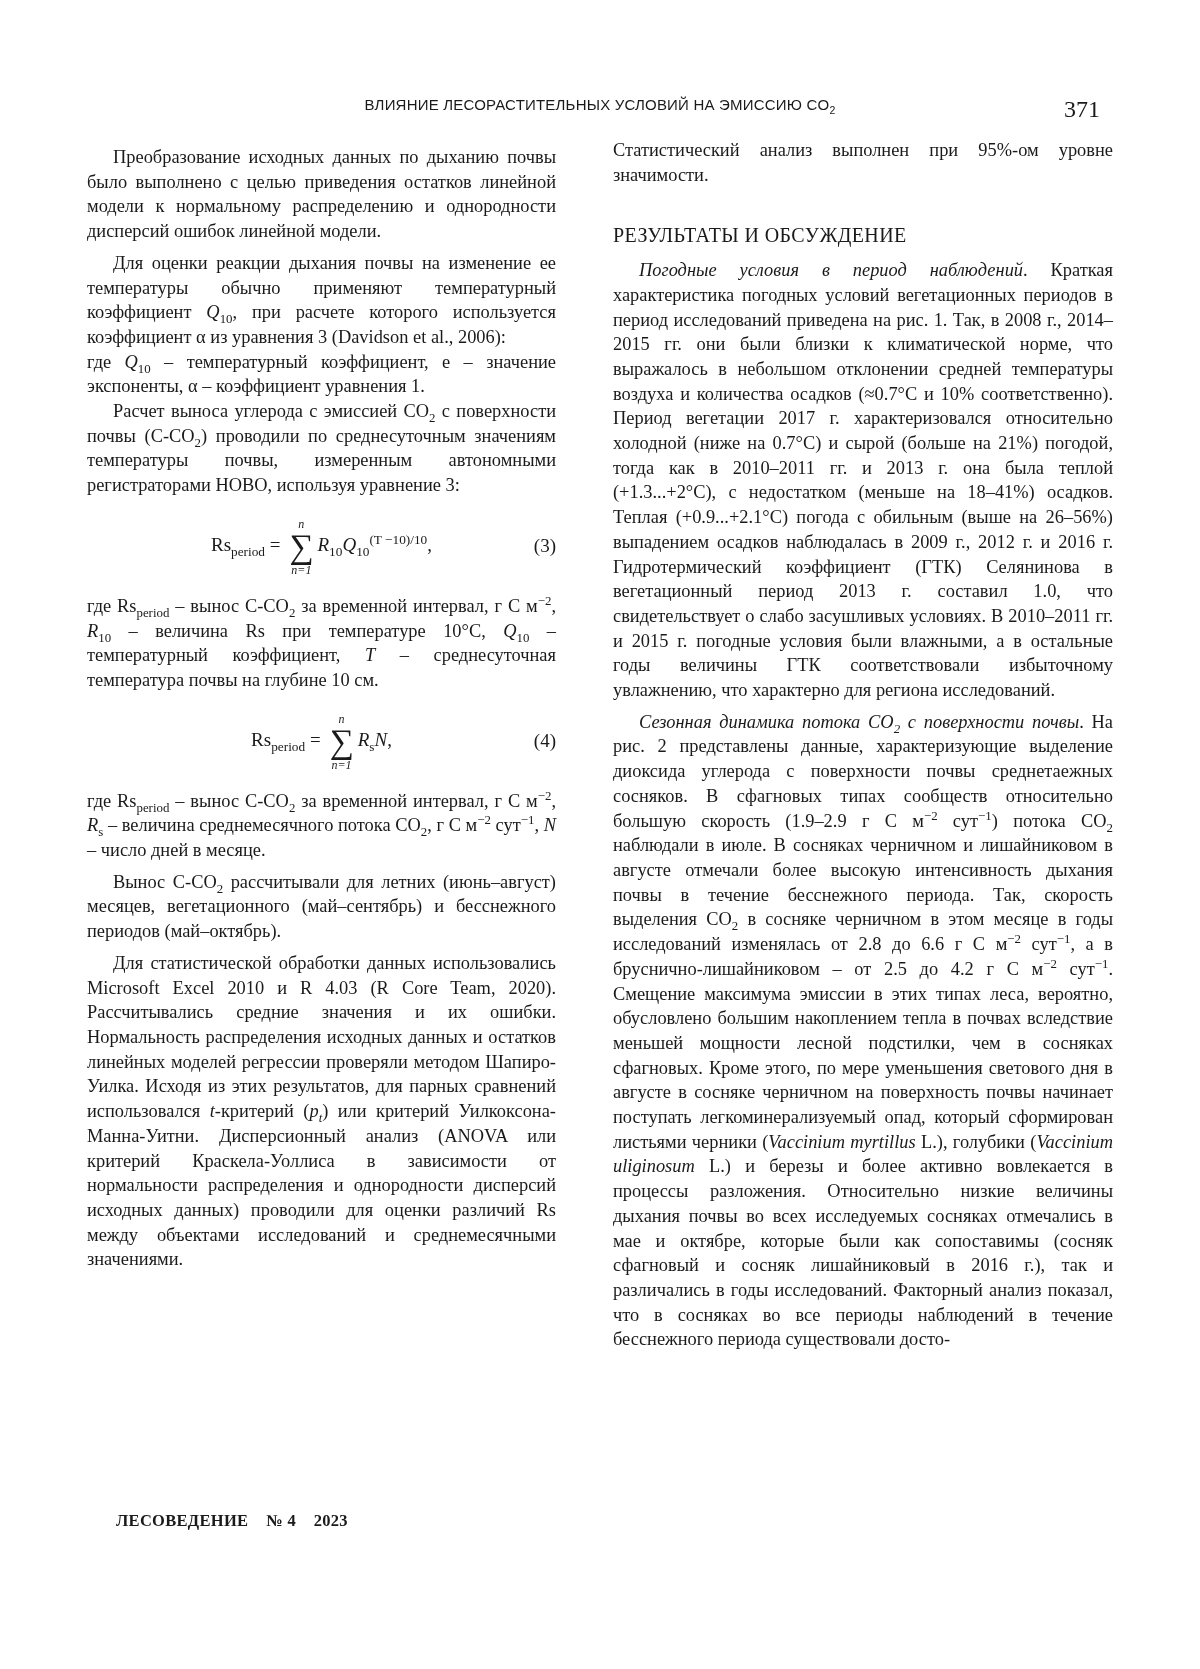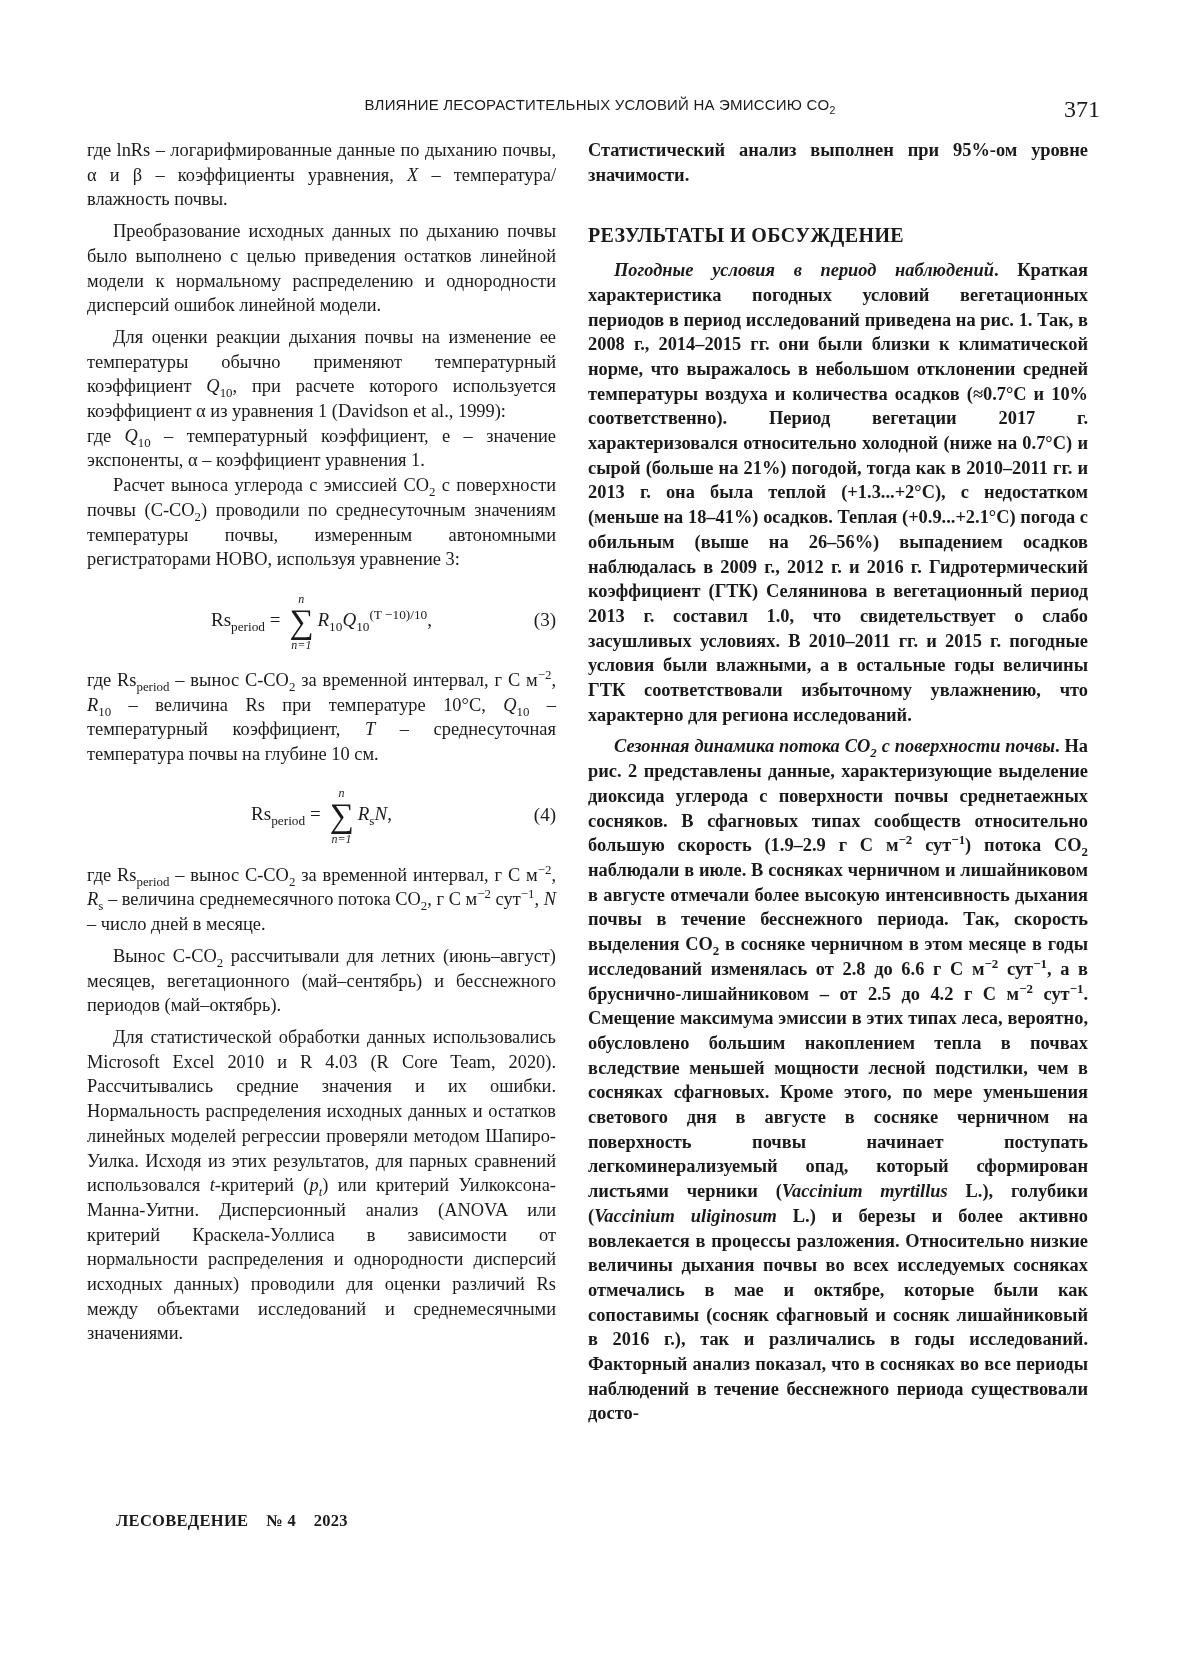--- a/index.html
+++ b/index.html
@@ -15,21 +15,21 @@
   }
   .page-number {
     position: absolute; top: 96px; left: 1064px; font-size: 24px;
   }
   .col {
     position: absolute; top: 138px;
     font-size: 18.4px; line-height: 24.7px;
     text-align: justify; hyphens: manual;
   }
   .col.left { left: 87px; width: 469px; }
-  .col.right { left: 588px; width: 500px; font-weight: bold; }
+  .col.right { left: 613px; width: 500px; }
   .col p { margin: 0; }
   .col p.indent { text-indent: 26px; }
   .col p.gap { margin-top: 7px; }
   sub, sup { font-size: 70%; line-height: 0; }
   .eq {
     position: relative; text-align: center; height: 48px; line-height: 48px;
     font-size: 19px;
   }
   .eq.tall { height: 96px; line-height: 96px; }
   .eq .eq-num { position: absolute; right: 0; top: 0; }
@@ -51,23 +51,22 @@
   i { font-style: italic; }
 </style>
 </head>
 <body>
 
 <div class="running-head"><span>ВЛИЯНИЕ ЛЕСОРАСТИТЕЛЬНЫХ УСЛОВИЙ НА ЭМИССИЮ CO</span><sub>2</sub></div>
 <div class="page-number">371</div>
 
 <div class="col left">
   <div>
-      <p><span>где lnRs – логарифмированные данные по дыханию почвы, α и β – коэффициенты уравнения, </span><span style="font-style: italic;">X</span><span> – температура/влажность почвы.</span></p>
       <p class="indent gap"><span>Преобразование исходных данных по дыханию почвы было выполнено с целью приведения остатков линейной модели к нормальному распределению и однородности дисперсий ошибок линейной модели.</span></p>
-      <p class="indent gap"><span>Для оценки реакции дыхания почвы на изменение ее температуры обычно применяют температурный коэффициент </span><span style="font-style: italic;">Q</span><sub>10</sub><span>, при расчете которого используется коэффициент α из уравнения 1 (Davidson et al., 1999):</span></p>
+      <p class="indent gap"><span>Для оценки реакции дыхания почвы на изменение ее температуры обычно применяют температурный коэффициент </span><span style="font-style: italic;">Q</span><sub>10</sub><span>, при расчете которого используется коэффициент α из уравнения 3 (Davidson et al., 2006):</span></p>
     </div>
 
 
   <div>
       <p><span>где </span><span style="font-style: italic;">Q</span><sub>10</sub><span> – температурный коэффициент, e – значение экспоненты, α – коэффициент уравнения 1.</span></p>
       <p class="indent"><span>Расчет выноса углерода с эмиссией CO</span><sub>2</sub><span> с поверхности почвы (C-CO</span><sub>2</sub><span>) проводили по среднесуточным значениям температуры почвы, измеренным автономными регистраторами HOBO, используя уравнение 3:</span></p>
     </div>
 
   <div class="eq tall">
     <span class="expr">

